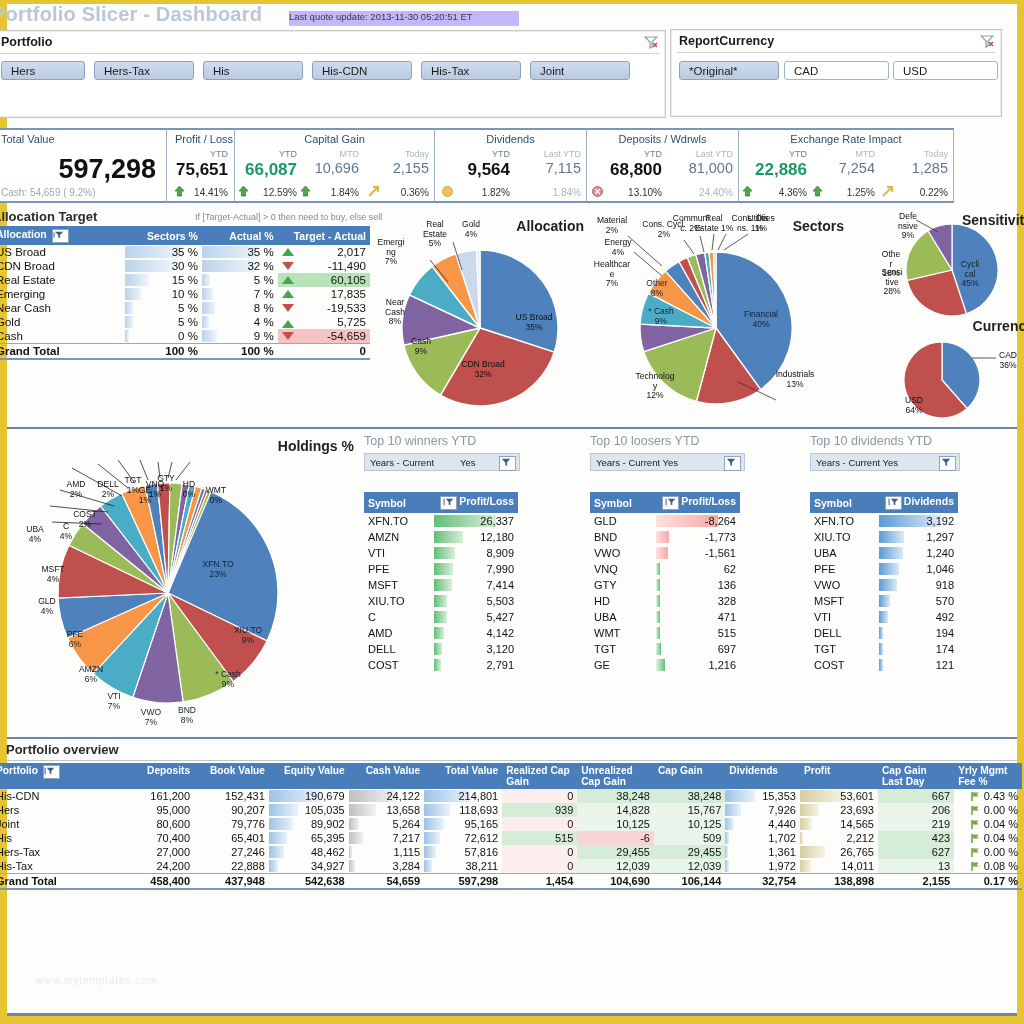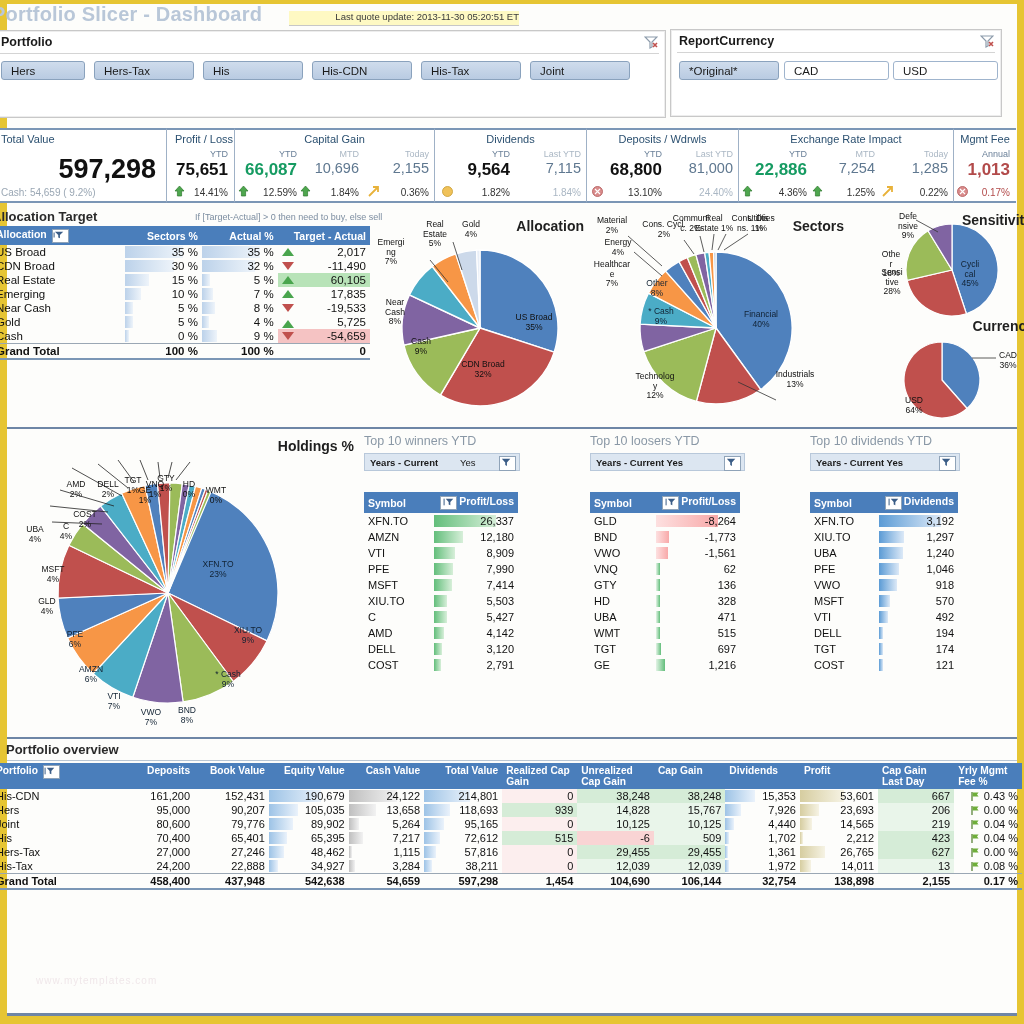--- a/index.html
+++ b/index.html
@@ -20,22 +20,22 @@
   .rule-bottom{position:absolute;left:7px;bottom:8px;width:1010px;height:3px;background:#6e86a6;}
 
   
   .title{
     position:absolute;left:-8px;top:3px;width:320px;
     font-size:20px;font-weight:bold;color:#b9c7d8;letter-spacing:.2px;
     white-space:nowrap;
   }
   .lastquote{
     position:absolute;left:289px;top:11px;width:230px;height:14px;
-    font-size:9.5px;color:#3a3a3a;text-align:right;
-    background:#fef9c3;border-bottom:1px solid #c7c7c7;
+    font-size:9.5px;color:#3a3a3a;text-align:left;
+    background:#c4b5fd;border-bottom:1px solid #c7c7c7;
   }
 
   
   .slicer{
     position:absolute;background:#fff;border:1px solid #c8c8c8;
     box-shadow:0 0 0 1px #ededed inset;
   }
   .slicer-title{
     position:absolute;left:8px;top:4px;font-size:12.5px;font-weight:bold;color:#1a1a1a;
   }
@@ -107,21 +107,21 @@
   .chart-title{position:absolute;font-size:14px;font-weight:bold;color:#1f1f1f;white-space:nowrap;}
   .plbl{position:absolute;font-size:8.5px;color:#111;text-align:center;line-height:9.5px;white-space:pre-line;}
   .plbl.inner{color:#123;}
 
   
   .panel-title{position:absolute;font-size:12.5px;color:#8a98a6;white-space:nowrap;}
   .mini-slicer{
     position:absolute;height:18px;box-sizing:border-box;
     background:#dce6f1;border:1px solid #b8c8da;font-size:9.5px;color:#1a1a1a;
   }
-  .mini-slicer .a{position:absolute;left:5px;top:3px;font-weight:bold;}
+  .mini-slicer .a{position:absolute;left:5px;top:3px;}
   .mini-slicer .b{position:absolute;top:3px;}
   .mini-slicer .f{
     position:absolute;right:3px;top:2px;width:15px;height:13px;
     background:#fff;border:1px solid #8fa3b8;
   }
   table.t10{border-collapse:collapse;position:absolute;font-size:11px;}
   table.t10 th{background:#4a7ebb;color:#fff;font-size:10.5px;font-weight:bold;padding:3px 4px;text-align:left;white-space:nowrap;}
   table.t10 th.r{text-align:right;}
   table.t10 td{padding:2px 4px;white-space:nowrap;color:#111;}
   table.t10 td.r{text-align:right;position:relative;}
@@ -296,30 +296,20 @@
       <div class="kpi-pct" style="left:86px;width:50px;">1.25%</div>
 
       <div class="kpi-sub mute" style="left:140px;width:69px;">Today</div>
       <div class="kpi-val sm" style="left:140px;width:69px;">1,285</div>
       <div class="ind" style="left:142px;"><svg viewBox="0 0 13 13" width="13" height="13">
             <path d="M2 11 11 2M6 2h5v5" fill="none" stroke="#e8b23a" stroke-width="1.8"></path>
           </svg></div>
       <div class="kpi-pct" style="left:158px;width:51px;">0.22%</div>
     </div>
 
-    <div class="kpi" style="left:962px;width:62px;border-right:none;">
-      <div class="kpi-name ctr">Mgmt Fee</div>
-      <div class="kpi-sub" style="right:6px;">Annual</div>
-      <div class="kpi-val red" style="right:6px;">1,013</div>
-      <div class="ind" style="left:2px;"><svg viewBox="0 0 13 13" width="13" height="13">
-            <circle cx="6.5" cy="6.5" r="5" fill="#d98c8c" stroke="#b05555" stroke-width=".8"></circle>
-            <path d="M4 4l5 5M9 4l-5 5" stroke="#fff" stroke-width="1.1"></path>
-          </svg></div>
-      <div class="kpi-pct" style="right:6px;color:#b24a4a;">0.17%</div>
-    </div>
   </div>
 
   <div class="sec-title" style="left:-8px;top:209px;">Allocation Target</div>
   <div class="sec-note" style="left:195px;top:212px;">If [Target-Actual] &gt; 0 then need to buy, else sell</div>
 
   <table class="grid" id="alloc-table" style="left:-8px;top:226px;width:378px;">
     <thead>
       <tr>
         <th class="l" style="width:140px;">
           <span>Allocation</span>

